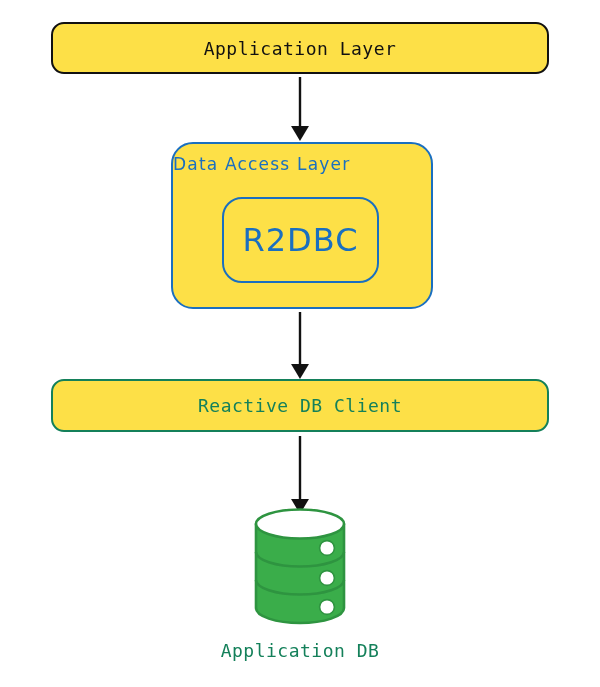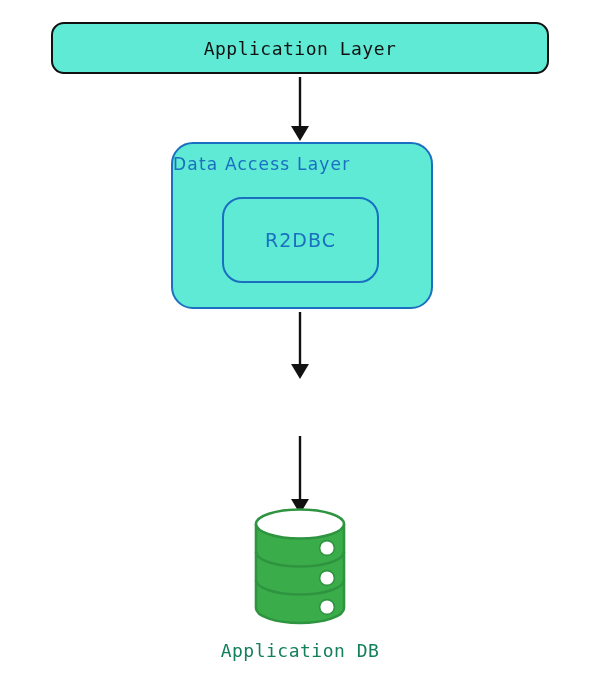--- a/index.html
+++ b/index.html
@@ -19,21 +19,21 @@
     top: 0; left: 0;
     width: 600px;
     height: 687px;
   }
   .node {
     position: absolute;
     box-sizing: border-box;
     display: flex;
     align-items: center;
     justify-content: center;
-    background: #5eead4;
+    background: #fde047;
   }
   .node-label {
     font-family: "DejaVu Sans Mono", monospace;
     letter-spacing: 0.5px;
     white-space: nowrap;
   }
 
   
   #app-layer-box {
     left: 51px;
@@ -75,21 +75,21 @@
   #r2dbc-box {
     left: 222px;
     top: 197px;
     width: 157px;
     height: 86px;
     border: 2.5px solid #1a6fc0;
     border-radius: 20px;
   }
   #r2dbc-box .node-label {
     color: #1a6fc0;
-    font-size: 19px;
+    font-size: 32px;
     font-family: "DejaVu Sans", sans-serif;
     font-weight: 400;
     letter-spacing: 1px;
   }
 
   
   #reactive-client-box {
     left: 51px;
     top: 379px;
     width: 498px;
@@ -134,20 +134,23 @@
   </div>
 
   <div class="node" id="data-access-box">
     <span id="data-access-label" class="node-label">Data Access Layer</span>
   </div>
 
   <div class="node" id="r2dbc-box">
     <span class="node-label">R2DBC</span>
   </div>
 
+  <div class="node" id="reactive-client-box">
+    <span class="node-label">Reactive DB Client</span>
+  </div>
 
   <div id="relational-db-label" class="node-label">Application DB</div>
 
   <svg id="vector-layer" viewBox="0 0 600 687">
     <defs>
       <marker id="arrowhead" markerWidth="9" markerHeight="9" refX="2.2" refY="4.2" orient="auto" markerUnits="strokeWidth">
         <path d="M0,0.4 L0,8 L6.4,4.2 z" fill="#111111"></path>
       </marker>
     </defs>
 

